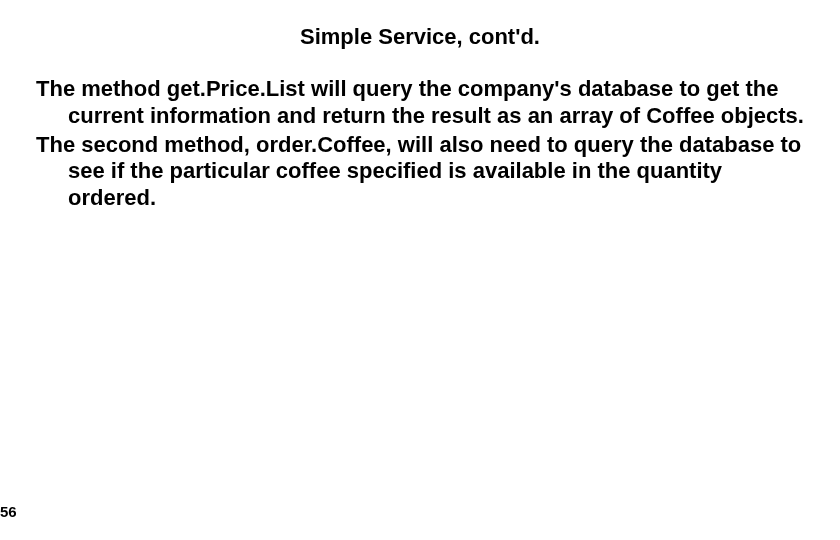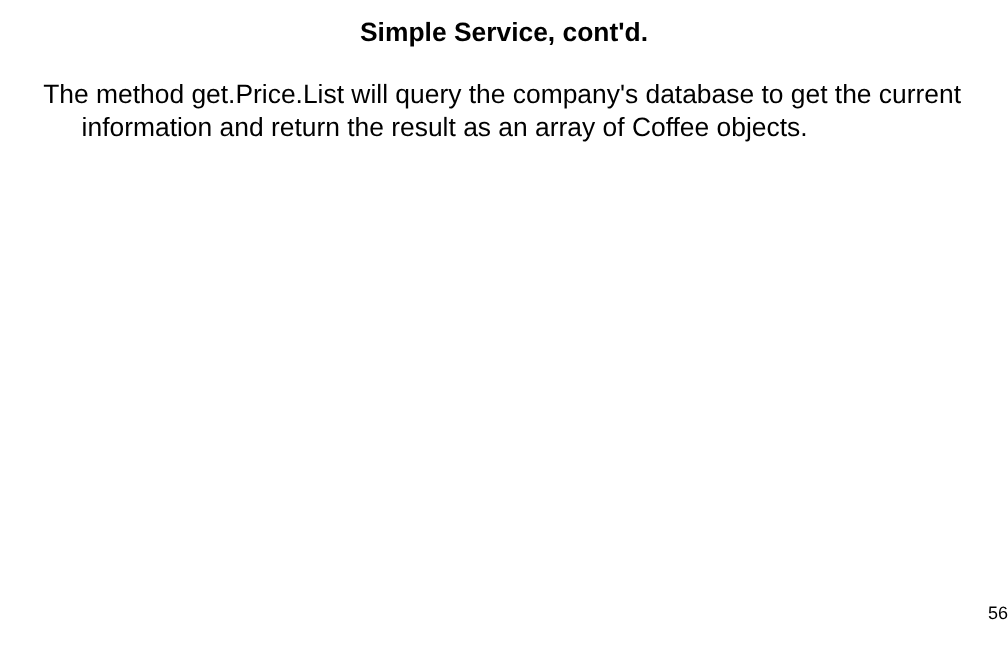--- a/index.html
+++ b/index.html
@@ -10,46 +10,47 @@
     background: #ffffff;
     font-family: Arial, Helvetica, sans-serif;
     color: #000000;
     position: relative;
   }
   .slide {
     width: 840px;
     height: 540px;
     position: relative;
     box-sizing: border-box;
-    padding: 14px 36px 0 36px;
+    padding: 24px 36px 0 36px;
   }
   .title {
     text-align: center;
     font-weight: bold;
     font-size: 22px;
     margin-bottom: 26px;
   }
   .para {
-    font-weight: normal;
+    font-weight: bold;
     font-size: 22px;
     line-height: 1.22;
     margin-bottom: 2px;
     padding-left: 32px;
     text-indent: -32px;
   }
   .page-number {
     position: absolute;
     bottom: 20px;
     left: 0;
     width: 100%;
-    text-align: right;
-    font-weight: normal;
+    text-align: left;
+    font-weight: bold;
     font-size: 15px;
   }
 </style>
 </head>
 <body>
 
 <div class="slide">
   <div class="title">Simple Service, cont'd.</div>
   <div class="para">The method get.Price.List will query the company's database to get the current information and return the result as an array of Coffee objects.</div>
+  <div class="para">The second method, order.Coffee, will also need to query the database to see if the particular coffee specified is available in the quantity ordered.</div>
   <div class="page-number">56</div>
 </div>
 
 </body></html>

